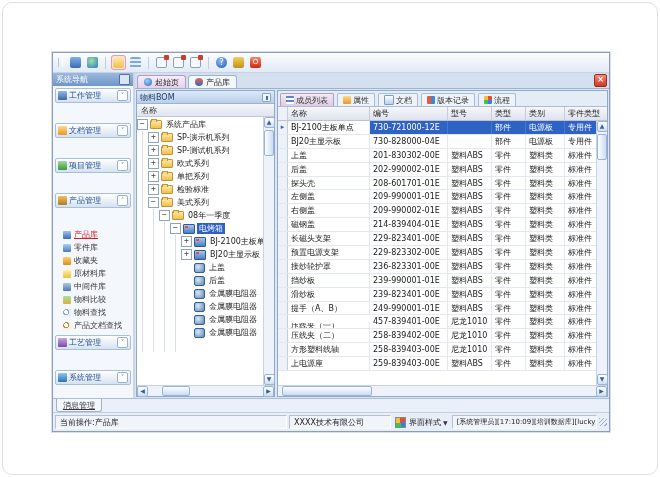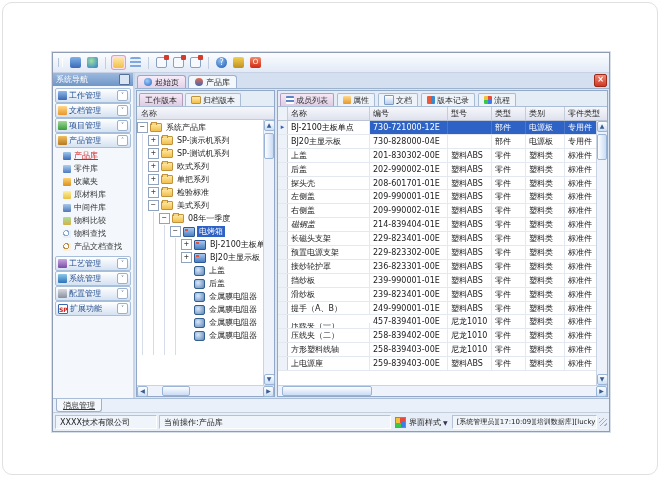--- a/index.html
+++ b/index.html
@@ -24,21 +24,21 @@
   .tsep{width:1px;height:12px;background:#c2cede;margin:0 3px;}
   .badge{position:absolute;right:-1px;top:-1px;width:5px;height:5px;background:#d23c2a;border-radius:1px;}
   
   .main{flex:1;display:flex;min-height:0;background:#dce6f3;}
   
   .sidebar{width:80px;background:#eef3fa;border-right:2px solid #c9d6e8;display:flex;flex-direction:column;}
   .sb-head{height:13px;background:linear-gradient(#9db9dd,#6f96c8);color:#fff;display:flex;align-items:center;
            justify-content:space-between;padding:0 3px;font-size:8px;}
   .sb-head-btn{width:9px;height:9px;background:#d9e5f3;border:1px solid #51719c;border-radius:1px;}
   .sb-body{flex:1;background:#f4f8fd;padding:2px 2px;overflow:hidden;}
-  .gbtn{height:13px;margin-bottom:0;border:1px solid #a8bfdb;border-radius:2px;
+  .gbtn{height:13px;margin-bottom:20px;border:1px solid #a8bfdb;border-radius:2px;
         background:linear-gradient(#ffffff,#d5e2f2);display:flex;align-items:center;padding:0 2px;gap:2px;}
   .gbtn .lab{flex:1;color:#1d4a8f;white-space:nowrap;overflow:hidden;}
   .chev{width:9px;height:9px;border:1px solid #9ab0cc;border-radius:2px;background:#fff;color:#4a6a96;
         font-size:6px;line-height:8px;text-align:center;}
   .gico{width:9px;height:9px;border-radius:1px;flex:none;}
   .subwrap{margin:1px 0 3px 0;}
   .sitem{height:13px;display:flex;align-items:center;gap:3px;padding-left:8px;white-space:nowrap;}
   .sitem .lab{color:#333;}
   .sitem.current .lab{color:#d02020;text-decoration:underline;}
   .sico{width:8px;height:8px;border-radius:1px;flex:none;}
@@ -261,29 +261,24 @@
             <span class="dt-ico" style="background: linear-gradient(rgb(232, 106, 74), rgb(58, 102, 184));"></span>
             <span>产品库</span>
           </div>
           <div class="spacer"></div>
           <div class="closebtn">×</div>
         </div>
 
       <div class="panels">
 
         <div class="treepanel">
-          <div class="tp-tabs" id="tp-tabs">
-              <div class="ttab active">
-                <span>工作版本</span>
-              </div>
-              <div class="ttab">
-                <span class="fold8"></span>
-                <span>归档版本</span>
-              </div>
-            </div>
+          <div class="tp-title">
+            <span>物料BOM</span>
+            <button class="pinbtn"></button>
+          </div>
           <div class="tp-colhead">
             <span>名称</span>
           </div>
           <div class="tp-bodyrow">
             <div class="tree" id="tree">
                 <div class="trow">
                   <span class="tgl">−</span>
                   <span class="nico fold"></span>
                   <span class="tlabel">系统产品库</span>
                 </div>
@@ -523,21 +518,21 @@
                     <div class="gind"></div>
                     <div class="gcell c0" style="width: 75px;">右侧盖</div>
                     <div class="gcell c1" style="width: 71px;">209-990002-01E</div>
                     <div class="gcell c2" style="width: 37px;">塑料ABS</div>
                     <div class="gcell c3" style="width: 27px;">零件</div>
                     <div class="gcell c4" style="width: 32px;">塑料类</div>
                     <div class="gcell c5" style="width: 43px;">标准件</div>
                   </div>
                   <div class="grow">
                     <div class="gind"></div>
-                    <div class="gcell c0" style="width: 75px; font-style: italic;">磁钢盖</div>
+                    <div class="gcell c0" style="width: 75px;">磁钢盖</div>
                     <div class="gcell c1" style="width: 71px;">214-839404-01E</div>
                     <div class="gcell c2" style="width: 37px;">塑料ABS</div>
                     <div class="gcell c3" style="width: 27px;">零件</div>
                     <div class="gcell c4" style="width: 32px;">塑料类</div>
                     <div class="gcell c5" style="width: 43px;">标准件</div>
                   </div>
                   <div class="grow">
                     <div class="gind"></div>
                     <div class="gcell c0" style="width: 75px;">长磁头支架</div>
                     <div class="gcell c1" style="width: 71px;">229-823401-00E</div>
@@ -645,25 +640,25 @@
     </div>
   </div>
 
   <div class="msgrow">
     <div class="msgtab">
       <span>消息管理</span>
     </div>
   </div>
 
   <div class="statusbar">
+    <div class="scell" style="width:222px">
+      <span>当前操作:产品库</span>
+    </div>
     <div class="scell" style="width:92px">
       <span>XXXX技术有限公司</span>
-    </div>
-    <div class="scell" style="width:222px">
-      <span>当前操作:产品库</span>
     </div>
     <div style="display:flex;align-items:center;padding:0 2px">
       <span class="sty-ico"></span>
       <span>界面样式</span>
       <span class="darr">▼</span>
     </div>
     <div class="scell" style="flex:1;font-size:7px">
       <span>[系统管理员][17:10:09][培训数据库][lucky][11000]</span>
     </div>
     <div class="rgrip"></div>

